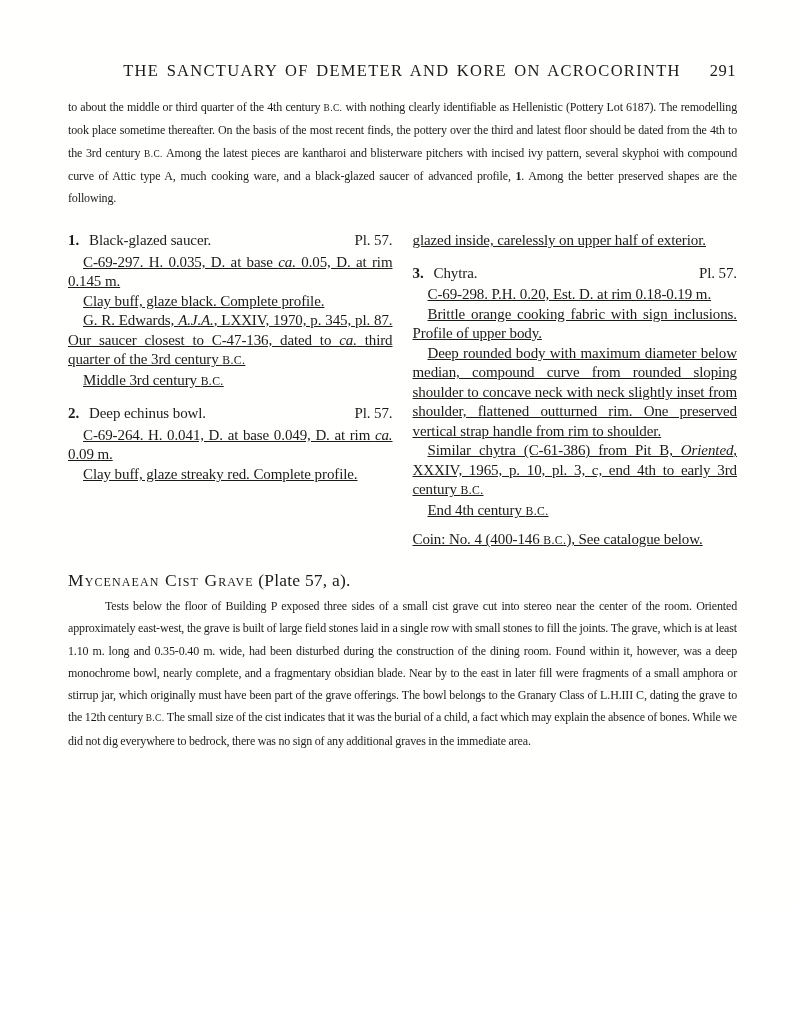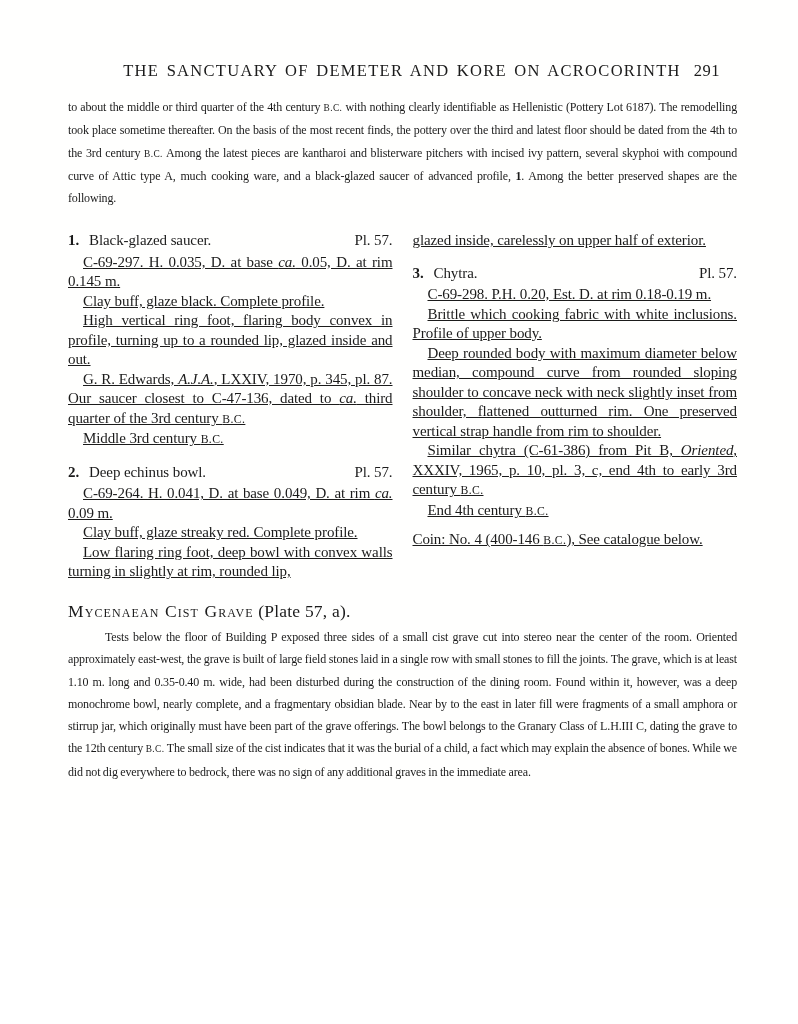--- a/index.html
+++ b/index.html
@@ -23,21 +23,21 @@
     margin: 61px 62px 0 68px;
     height: 21px;
     text-align: center;
     font-size: 16.5px;
     letter-spacing: 1.3px;
     word-spacing: 2px;
     white-space: nowrap;
   }
   .running-head .folio {
     position: absolute;
-    right: 16px;
+    right: 0;
     top: 0;
     letter-spacing: 0.5px;
   }
   
   .body-para {
     margin: 14px 61px 0 68px;
     font-size: 12px;
     line-height: 22.3px;
     text-align: justify;
     letter-spacing: -0.15px;
@@ -104,50 +104,48 @@
     <div class="col">
 
       <div class="entry">
         <div class="entry-head">
           <span class="entry-num">1.</span>
           <span class="entry-title">Black-glazed saucer.</span>
           <span class="entry-plate">Pl. 57.</span>
         </div>
         <p class="cat-para"><span>C-69-297.  H. 0.035, D. at base </span><span class="s-i">ca.</span><span> 0.05, D. at rim 0.145 m.</span></p>
         <p class="cat-para"><span>Clay buff, glaze black.  Complete profile.</span></p>
-        <p class="cat-para"><span>High vertical ring foot, flaring body convex in profile, turning up to a rounded lip, glazed inside and out.</span></p>
         <p class="cat-para"><span>G. R. Edwards, </span><span class="s-i">A.J.A.</span><span>, LXXIV, 1970, p. 345, pl. 87.  Our saucer closest to C-47-136, dated to </span><span class="s-i">ca.</span><span> third quarter of the 3rd century </span><span class="s-sc">B.C.</span></p>
         <p class="cat-para"><span>Middle 3rd century </span><span class="s-sc">B.C.</span></p>
       </div>
 
       <div class="entry">
         <div class="entry-head">
           <span class="entry-num">2.</span>
           <span class="entry-title">Deep echinus bowl.</span>
           <span class="entry-plate">Pl. 57.</span>
         </div>
         <p class="cat-para"><span>C-69-264.  H. 0.041, D. at base 0.049, D. at rim </span><span class="s-i">ca.</span><span> 0.09 m.</span></p>
         <p class="cat-para"><span>Clay buff, glaze streaky red.  Complete profile.</span></p>
-        <p class="cat-para"><span>Low flaring ring foot, deep bowl with convex walls turning in slightly at rim, rounded lip,</span></p>
       </div>
 
     </div>
 
     <div class="col">
 
       <p class="cat-para no-indent continuation"><span>glazed inside, carelessly on upper half of exterior.</span></p>
 
       <div class="entry spaced">
         <div class="entry-head">
           <span class="entry-num">3.</span>
           <span class="entry-title">Chytra.</span>
           <span class="entry-plate">Pl. 57.</span>
         </div>
         <p class="cat-para"><span>C-69-298.  P.H. 0.20, Est. D. at rim 0.18-0.19 m.</span></p>
-        <p class="cat-para"><span>Brittle which cooking fabric with white inclusions.  Profile of upper body.</span></p>
+        <p class="cat-para"><span>Brittle orange cooking fabric with sign inclusions.  Profile of upper body.</span></p>
         <p class="cat-para"><span>Deep rounded body with maximum diameter below median, compound curve from rounded sloping shoulder to concave neck with neck slightly inset from shoulder, flattened outturned rim.  One preserved vertical strap handle from rim to shoulder.</span></p>
         <p class="cat-para"><span>Similar chytra (C-61-386) from Pit B, </span><span class="s-i">Oriented</span><span>, XXXIV, 1965, p. 10, pl. 3, c, end 4th to early 3rd century </span><span class="s-sc">B.C.</span></p>
         <p class="cat-para"><span>End 4th century </span><span class="s-sc">B.C.</span></p>
       </div>
 
       <p class="cat-para no-indent coin-note"><span>Coin:  No. 4 (400-146 </span><span class="s-sc">B.C.</span><span>),  See catalogue below.</span></p>
 
     </div>
 
   </div>

